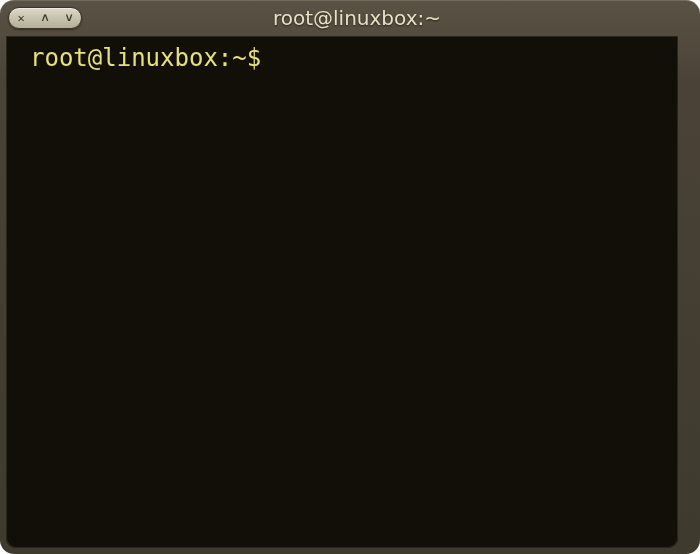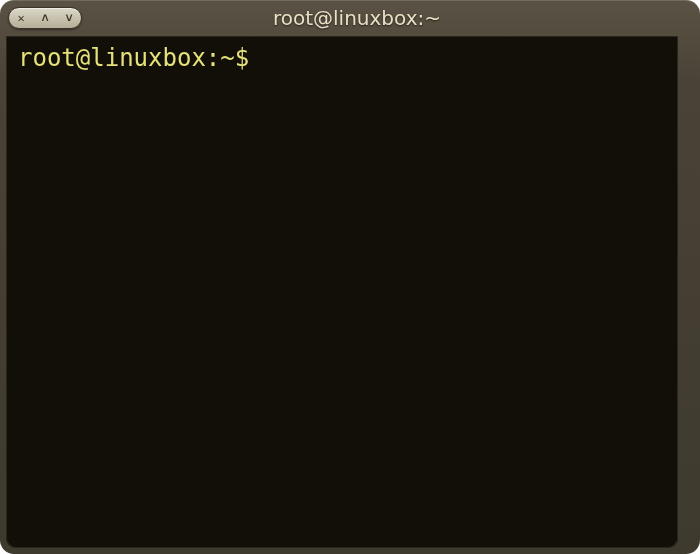--- a/index.html
+++ b/index.html
@@ -64,21 +64,21 @@
       font-size: 20px;
       font-weight: normal;
       text-shadow: 0 1px 2px rgba(0,0,0,0.6);
       pointer-events: none;
     }
     .terminal-body {
       flex: 1;
       margin: 0 22px 6px 6px;
       background: #120f08;
       border-radius: 0 0 10px 10px;
-      padding: 8px 12px;
+      padding: 8px 24px;
       overflow: hidden;
       box-shadow: inset 0 0 0 1px #2a261c;
     }
     .prompt-line {
       color: #e6e17a;
       font-size: 24px;
       font-family: "DejaVu Sans Mono", "Liberation Mono", monospace;
       line-height: 1.2;
       white-space: pre;
     }

